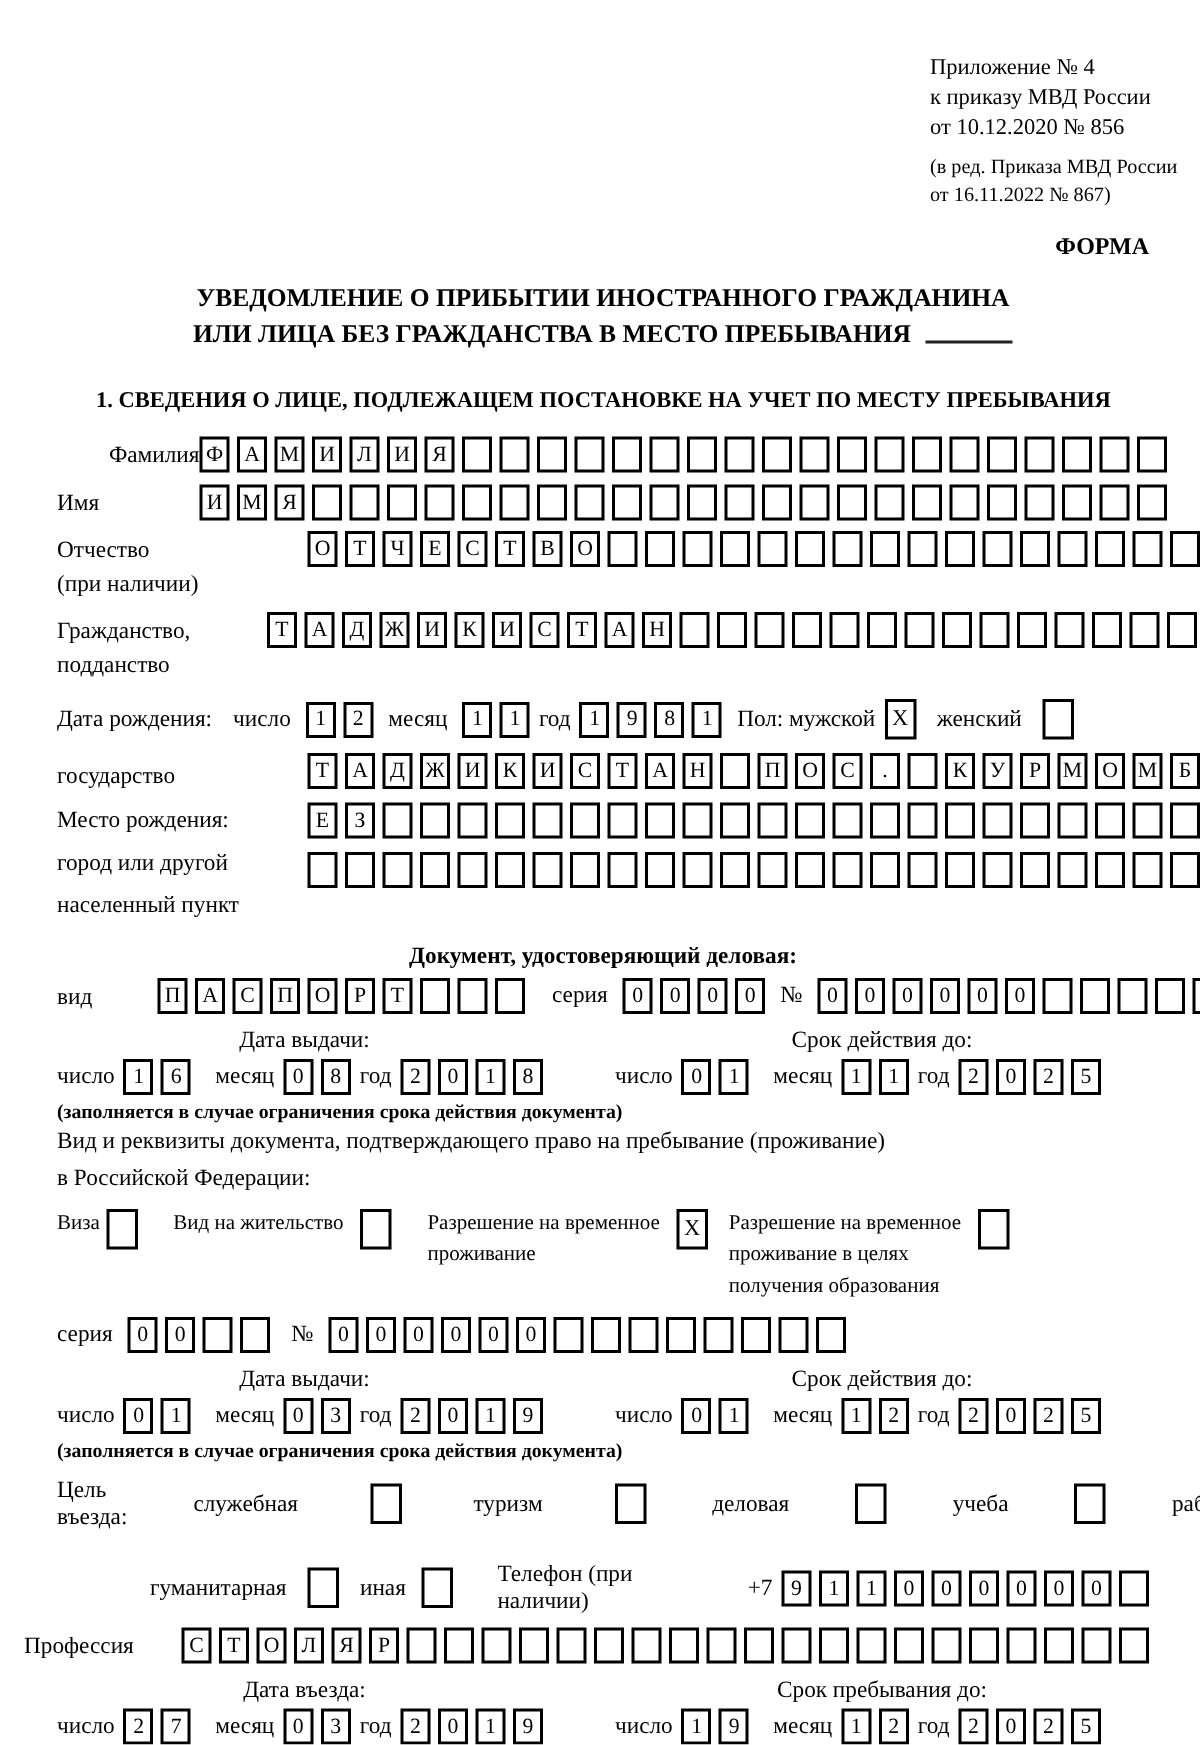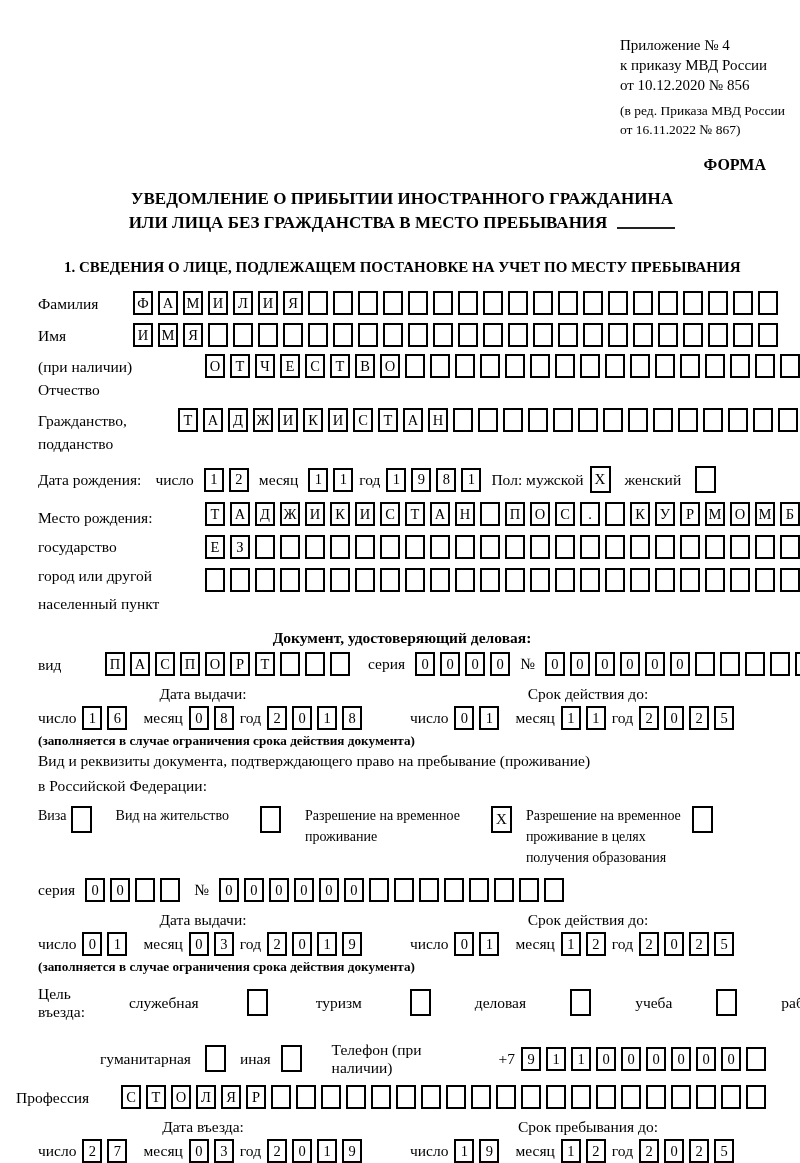--- a/index.html
+++ b/index.html
@@ -27,21 +27,21 @@
   .cells{display:flex;gap:5px;flex-shrink:0;}
   .cell,.cbox{
     box-sizing:border-box;width:20px;height:24px;border:2px solid #000;
     display:inline-flex;align-items:center;justify-content:center;
     font-size:14.5px;flex-shrink:0;background:#fff;line-height:1;
   }
   .cbox{width:21px;height:27px;font-size:15px;}
 
   .w95{width:95px;} .w105{width:105px;} .w140{width:140px;} .w167{width:167px;} .w65{width:67px;}
   .ml6{margin-left:6px;} .ml10{margin-left:10px;} .ml14{margin-left:14px;} .ml18{margin-left:18px;}
-  .ml24{margin-left:24px;gap:20px;} .ml30{margin-left:30px;}
+  .ml24{margin-left:24px;} .ml30{margin-left:30px;}
 
   .center-b{font-weight:bold;font-size:15.5px;text-align:center;margin-top:10px;}
 
   .dp{display:flex;margin-top:9px;}
   .dpcol{display:flex;flex-direction:column;}
   .dpcol.left{width:372px;}
   .dpcol.right{flex:1;}
   .dphead{font-size:15.5px;text-align:center;margin-bottom:3px;}
   .dpcol.left .dphead{width:330px;}
   .daterow{display:flex;align-items:center;font-size:15.5px;gap:6px;}
@@ -73,21 +73,21 @@
 
   <div class="forma">ФОРМА</div>
 
   <div class="title">
     <div>УВЕДОМЛЕНИЕ О ПРИБЫТИИ ИНОСТРАННОГО ГРАЖДАНИНА</div>
     <div><span>ИЛИ ЛИЦА БЕЗ ГРАЖДАНСТВА В МЕСТО ПРЕБЫВАНИЯ</span><span class="blank-line"></span></div>
   </div>
 
   <div class="sec">1. СВЕДЕНИЯ О ЛИЦЕ, ПОДЛЕЖАЩЕМ ПОСТАНОВКЕ НА УЧЕТ ПО МЕСТУ ПРЕБЫВАНИЯ</div>
 
-  <div class="frow" style="margin-top:15px;">
+  <div class="frow" style="margin-top:15px;text-align:right;">
     <div class="flabel w95">Фамилия</div>
     <div class="cells">
         <span class="cell">Ф</span>
         <span class="cell">А</span>
         <span class="cell">М</span>
         <span class="cell">И</span>
         <span class="cell">Л</span>
         <span class="cell">И</span>
         <span class="cell">Я</span>
         <span class="cell"></span>
@@ -139,22 +139,22 @@
         <span class="cell"></span>
         <span class="cell"></span>
         <span class="cell"></span>
         <span class="cell"></span>
         <span class="cell"></span>
       </div>
   </div>
 
   <div class="frow">
     <div class="flabel w167">
+      <div>Отчество</div>
       <div>(при наличии)</div>
-      <div>Отчество</div>
     </div>
     <div class="cells">
         <span class="cell">О</span>
         <span class="cell">Т</span>
         <span class="cell">Ч</span>
         <span class="cell">Е</span>
         <span class="cell">С</span>
         <span class="cell">Т</span>
         <span class="cell">В</span>
         <span class="cell">О</span>
@@ -231,22 +231,22 @@
         <span class="cell">1</span>
       </span>
     <span class="lbl ml10">Пол: мужской</span>
     <span class="cbox ml6">X</span>
     <span class="lbl ml14">женский</span>
     <span class="cbox ml14"></span>
   </div>
 
   <div class="frow" style="margin-top:9px;">
     <div class="flabel w167" style="line-height:1.85;">
+      <div>государство</div>
       <div>Место рождения:</div>
-      <div>государство</div>
       <div>город или другой</div>
       <div>населенный пункт</div>
     </div>
     <div class="stack">
       <div class="cells">
           <span class="cell">Т</span>
           <span class="cell">А</span>
           <span class="cell">Д</span>
           <span class="cell">Ж</span>
           <span class="cell">И</span>

